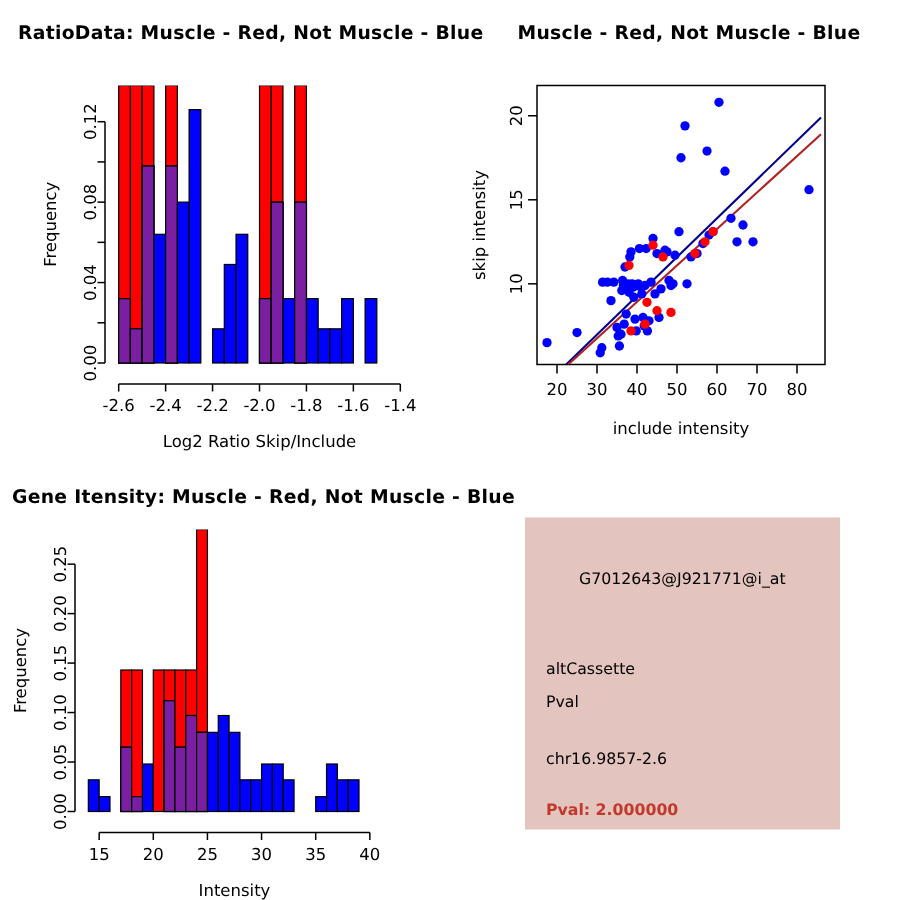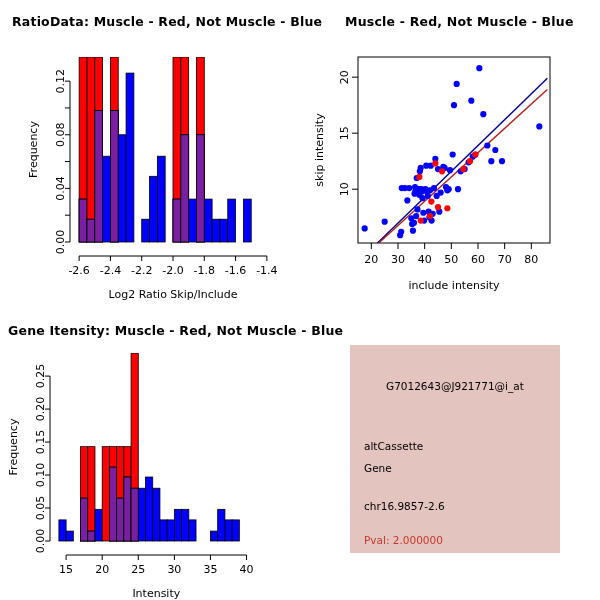--- a/index.html
+++ b/index.html
@@ -288,16 +288,16 @@
         <text x="246.55639097744358" y="268" class="tick" text-anchor="middle">40</text>
       </g>
       <text x="156.33082706766916" y="292" class="axlab" text-anchor="middle">Intensity</text>
     </svg>
 </div>
 
 <div class="panel" style="left:300px;top:305px;width:300px;height:295px;">
   <div class="infobox" style="left:50px;top:40px;width:210px;height:208px;"></div>
   <div class="infotxt" style="left:64px;top:75px;margin-left:22px;">G7012643@J921771@i_at</div>
   <div class="infotxt" style="left:64px;top:119px;margin-top:16px;">altCassette</div>
-  <div class="infotxt" style="left:64px;top:157px;">Gene</div>
+  <div class="infotxt" style="left:64px;top:157px;">Pval</div>
   <div class="infotxt" style="left:64px;top:195px;">chr16.9857-2.6</div>
-  <div class="infotxt pv" style="left:64px;top:229px;">Pval: 2.000000</div>
+  <div class="infotxt pv" style="left:64px;top:229px;font-weight:bold;">Pval: 2.000000</div>
 </div>
 
 </body></html>

